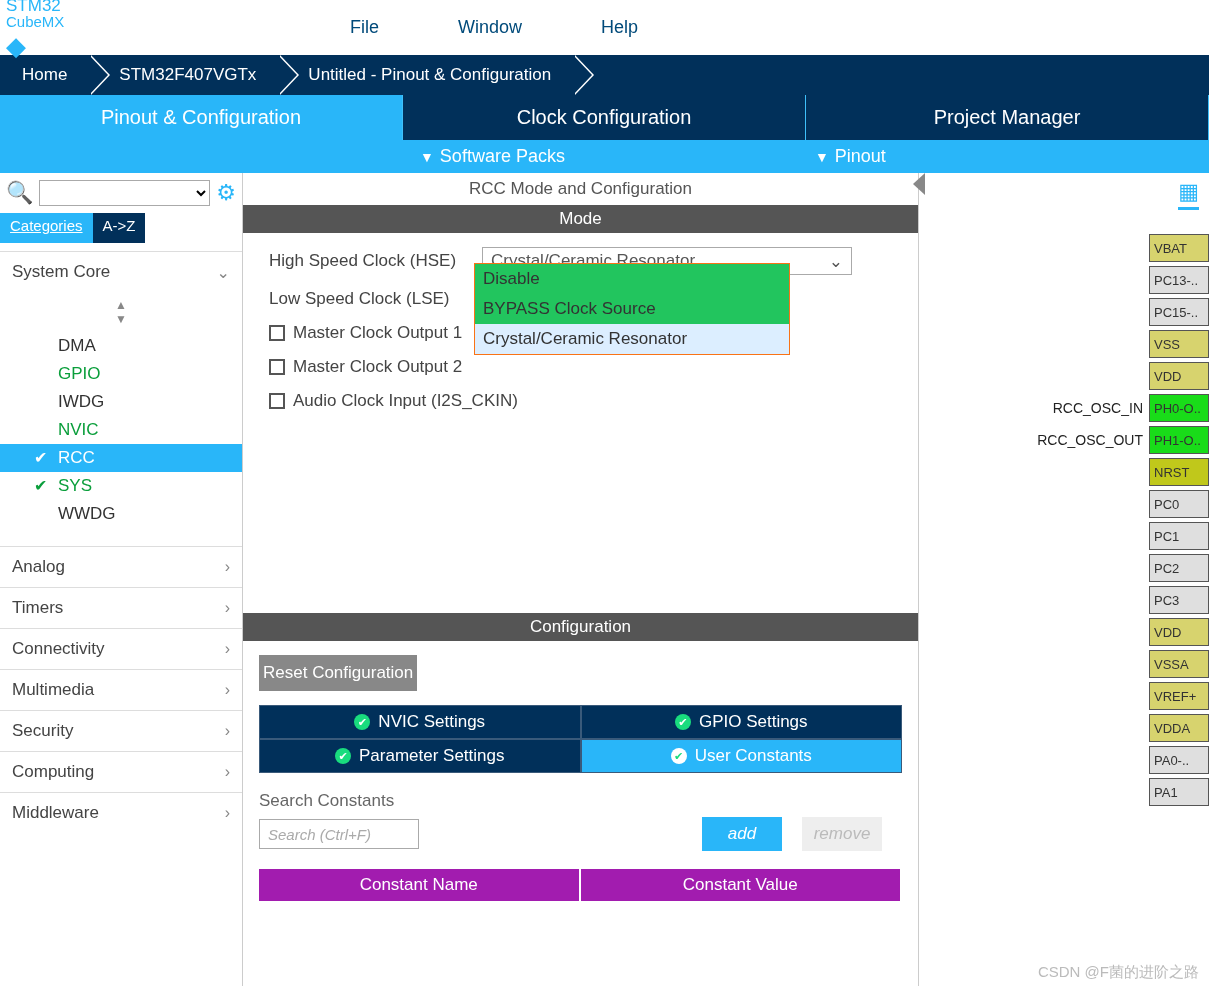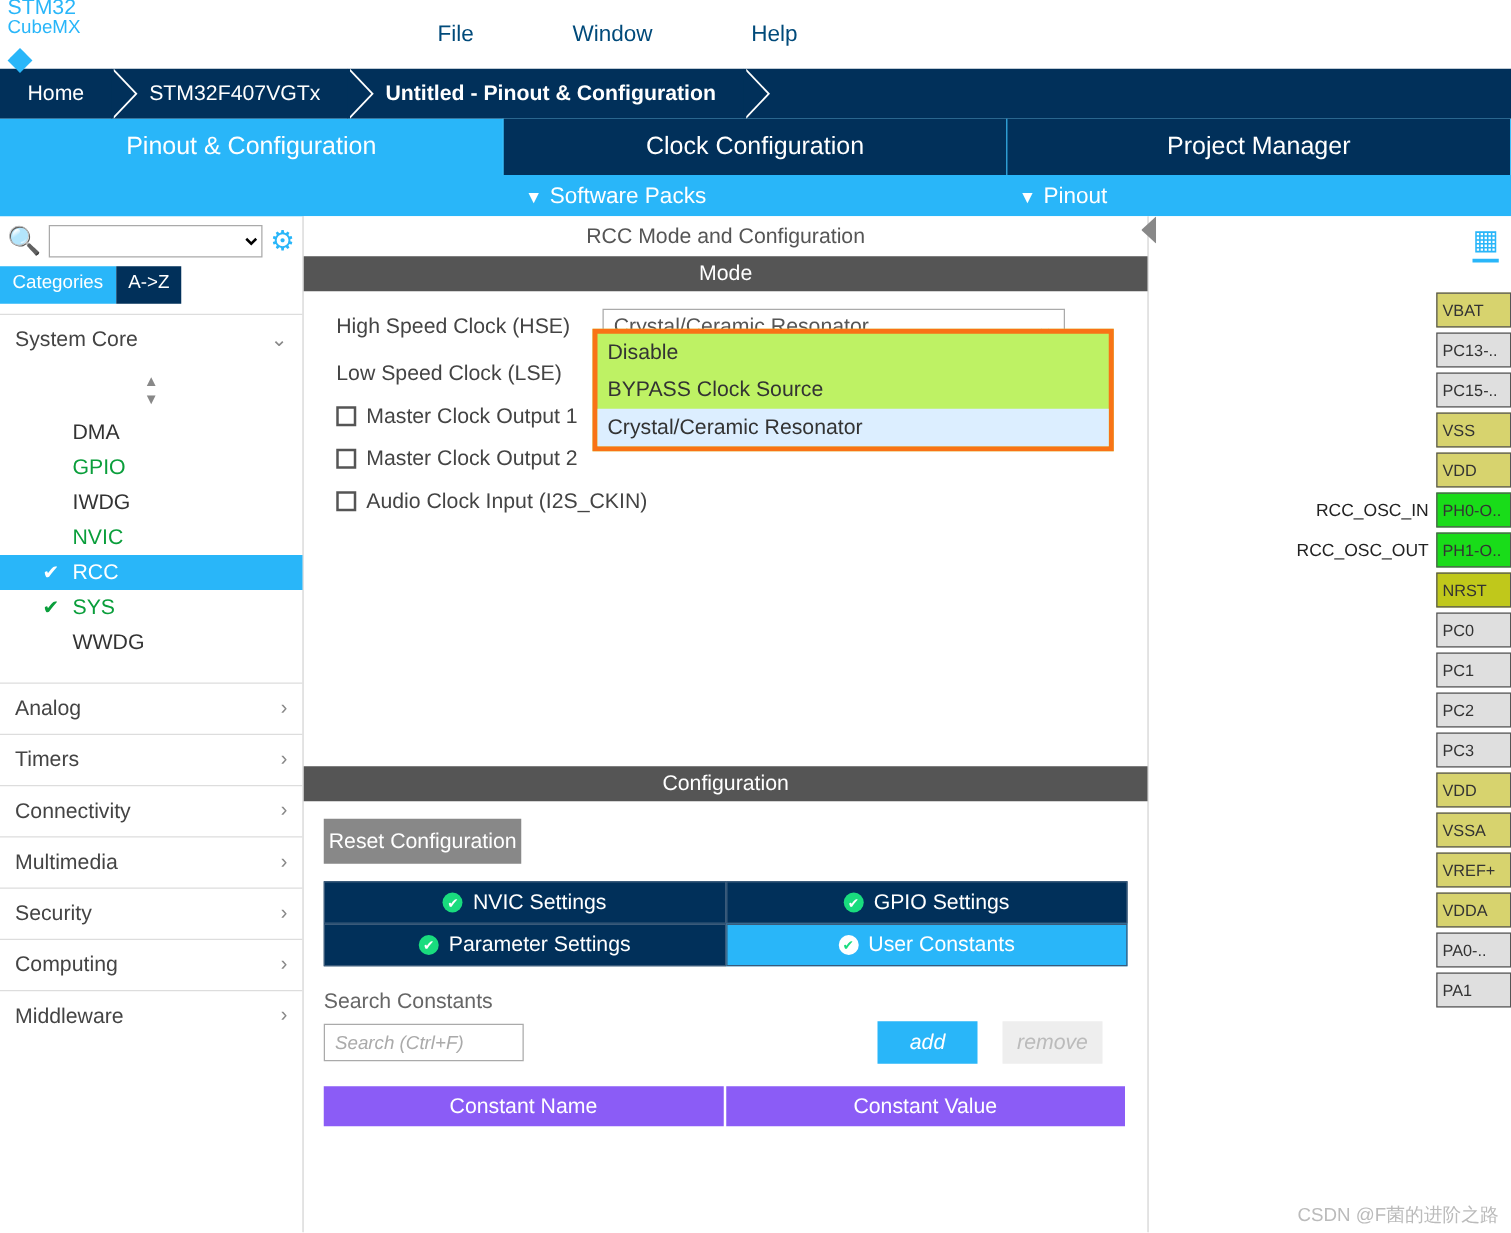--- a/index.html
+++ b/index.html
@@ -13,80 +13,80 @@
 .logo-text .l2 { font-size:15px; }
 .menubar { display:flex; gap: 79px; margin-left: 230px; }
 .menubar span { color:#004a7a; font-size:18px; }
 
 .breadcrumb { height: 40px; background: #01305a; display: flex; align-items: center; color:#fff; font-size:17px; }
 .breadcrumb .crumb { height:100%; display:flex; align-items:center; padding:0 22px; position:relative; }
 .breadcrumb .crumb::after { content:""; position:absolute; right:-19px; top:0; border-left:19px solid #01305a; border-top:20px solid transparent; border-bottom:20px solid transparent; z-index:2;}
 .breadcrumb .crumb::before { content:""; position:absolute; right:-21px; top:0; border-left:19px solid #fff; border-top:20px solid transparent; border-bottom:20px solid transparent; z-index:1;}
 .breadcrumb .crumb:last-child::after, .breadcrumb .crumb:last-child::before { }
 .breadcrumb .crumb.spacer { padding-left:30px; }
-.breadcrumb .crumb.bold { font-weight:bold;text-align:center; }
+.breadcrumb .crumb.bold { font-weight:normal;text-align:center; }
 
 .tabs-row { height: 45px; background:#29b6f9; display:flex; color:#fff; font-size:20px; }
 .tabs-row .tab { flex:1; display:flex; align-items:center; justify-content:center; border-right:1px solid #3fc0fa;}
 .tabs-row .tab.dark { background:#01305a; }
 .subbar { height: 33px; background:#29b6f9; display:flex; color:#fff; font-size:18px; padding-left: 420px; gap: 250px;}
 .subbar .sub { display:flex; align-items:center; gap:6px; }
 .subbar .chev { font-size:14px; }
 
 .workspace { display:flex; height: calc(986px - 55px - 40px - 45px - 33px); }
 
 
 .left { width: 243px; border-right: 1px solid #ccc; display:flex; flex-direction:column; }
 .search-row { height: 40px; display:flex; align-items:center; gap:6px; padding: 4px 6px; }
 .search-row .mag { color:#29b6f9; font-size:22px; }
 .search-row select { flex:1; height:26px; border:1px solid #aaa; background:#fff; }
 .search-row .gear { color:#29b6f9; font-size:22px; }
 .cat-tabs { display:flex; height:30px; }
 .cat-tabs .ct { padding: 4px 10px; color:#fff; font-size:15px;}
-.cat-tabs .ct.active { background:#29b6f9; }
+.cat-tabs .ct.active { background:#29b6f9;text-decoration:underline; }
 .cat-tabs .ct.dark { background:#01305a; }
 .left .divider { height: 8px; }
 .group-head { display:flex; justify-content:space-between; align-items:center; padding: 10px 12px; color:#444; font-size:17px; border-top:1px solid #ddd; }
 .group-head .chev { color:#888; font-size:16px; }
 .tree-area { padding: 4px 0 18px 0;}
 .tree-area .updown { text-align:center; color:#888; font-size:12px; padding:2px 0 6px 0;}
 .tree-item { padding: 4px 10px 4px 58px; font-size:17px; color:#333; position:relative;}
 .tree-item.green { color:#0a9e3b; }
 .tree-item.sel { background:#29b6f9; color:#fff; }
 .tree-item .chk { position:absolute; left:34px; top:4px; color:inherit; font-size:16px; }
 
 
 .center { flex:1; position:relative; background:#fff; padding:0; border-right:1px solid #ccc; display:flex; flex-direction:column; }
 .center-title { text-align:center; color:#555; font-size:17px; padding: 6px 0; }
 .mode-head, .cfg-head { background:#555; color:#fff; text-align:center; font-size:17px; padding:4px 0; }
 .mode-body { padding: 14px 0 0 26px; position:relative; min-height: 380px;}
 .mode-row { display:flex; align-items:center; gap:8px; margin-bottom:14px; font-size:17px; color:#444;}
 .mode-row .lbl { min-width: 205px; }
 .mode-row .dd { width: 370px; height:28px; border:1px solid #aaa; display:flex; align-items:center; justify-content:space-between; padding:0 8px; color:#555; position:relative;}
 .mode-row .chk-box { width:16px; height:16px; border:2px solid #555; display:inline-block; }
-.dd-list { position:absolute; top:32px; left:517px; width:417px; border:4px solid #f97316; background:#bef264; z-index:5;}
+.dd-list { position:absolute; top:32px; left:517px; width:316px; border:1px solid #f97316; background:#22c55e; z-index:5;}
 .dd-list .opt { padding:5px 8px; font-size:17px; color:#333;}
 .dd-list .opt.sel { background:#dceeff; }
 
 .cfg-area { }
 .reset-btn { background:#888; color:#fff; padding:8px 4px; margin:14px 16px; display:inline-block; font-size:17px;}
 .cfg-tabs { display:flex; flex-wrap:wrap; margin:0 16px;}
 .cfg-tab { width:50%; text-align:center; background:#01305a; color:#19dc7e; padding:6px 0; font-size:17px; border:1px solid #3a5a7a; display:flex; align-items:center; justify-content:center; gap:8px;}
 .cfg-tab.hl { background:#29b6f9; color:#fff;}
 .cfg-tab .ok { width:16px; height:16px; border-radius:50%; background:#19dc7e; color:#fff; font-size:11px; display:inline-flex; align-items:center; justify-content:center;}
 .cfg-tab.hl .ok { background:#fff; color:#19dc7e;}
 .cfg-tab .t { color:#fff;}
 .constants { margin:18px 16px 0 16px; position:relative; }
 .constants .lbl { color:#666; font-size:17px; margin-bottom:8px;}
 .constants .srch { width:160px; height:30px; border:1px solid #aaa; padding:0 8px; font-style:italic; color:#aaa; display:inline-flex; align-items:center;}
 .constants .addbtn, .constants .rembtn { position:absolute; top:26px; width:80px; height:34px; display:flex; align-items:center; justify-content:center; font-size:17px;font-style:italic;}
 .constants .addbtn { right:120px; background:#29b6f9; color:#fff;}
 .constants .rembtn { right:20px; background:#eee; color:#bbb;}
 .const-head { display:flex; margin:20px 16px 0 16px;}
-.const-head div { flex:1; background:#8b5cf6; color:#fff; text-align:center; padding:6px 0; font-size:17px; margin-right:2px;}
+.const-head div { flex:1; background:#a21caf; color:#fff; text-align:center; padding:6px 0; font-size:17px; margin-right:2px;}
 
 
 .right { width: 290px; position:relative; background:#fff; }
 .right .handle { position:absolute; left:-6px; top:0; width:12px; height:22px; background:#888; clip-path: polygon(0 50%, 100% 0, 100% 100%); }
 .chip-icon { position:absolute; top:6px; right:10px; color:#29b6f9; font-size:22px; border-bottom:3px solid #29b6f9; padding-bottom:2px;}
 .pins { position:absolute; right:0; top:60px; }
 .pinrow { display:flex; align-items:center; justify-content:flex-end; gap:6px; margin-bottom:2px; height:30px;}
 .pinlabel { font-size:14px; color:#222; }
 .pin { width:60px; height:28px; border:1px solid #555; font-size:13px; display:flex; align-items:center; padding-left:4px; overflow:hidden; white-space:nowrap;}
 .pin.gray { background:#dfdfdf; }

